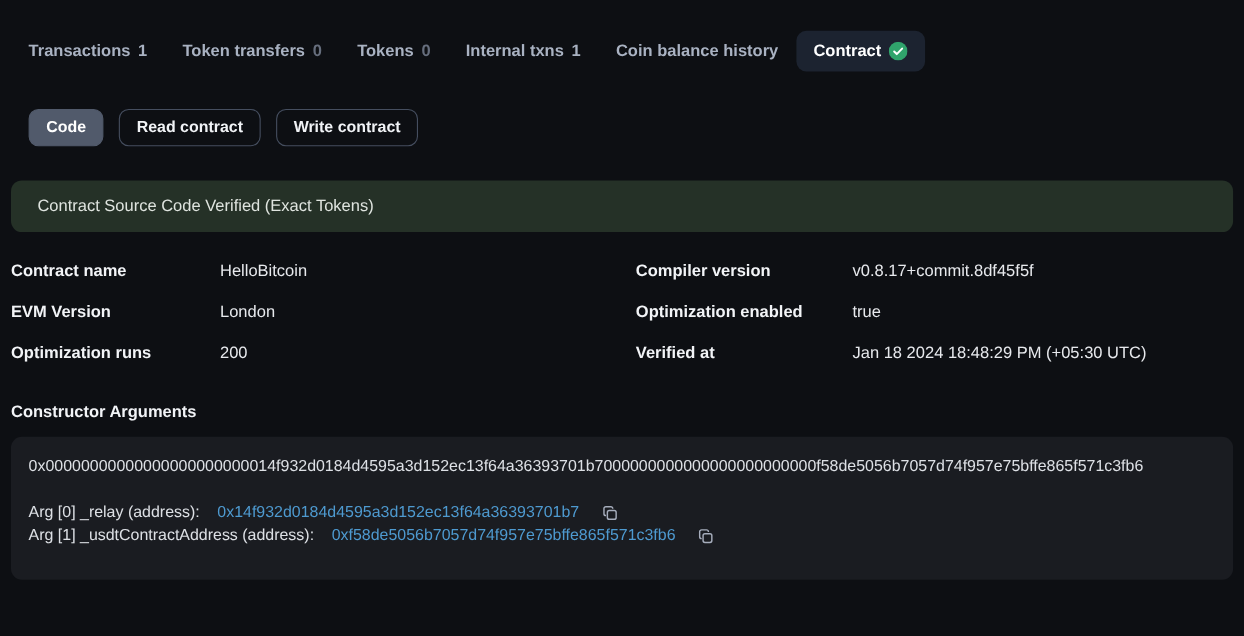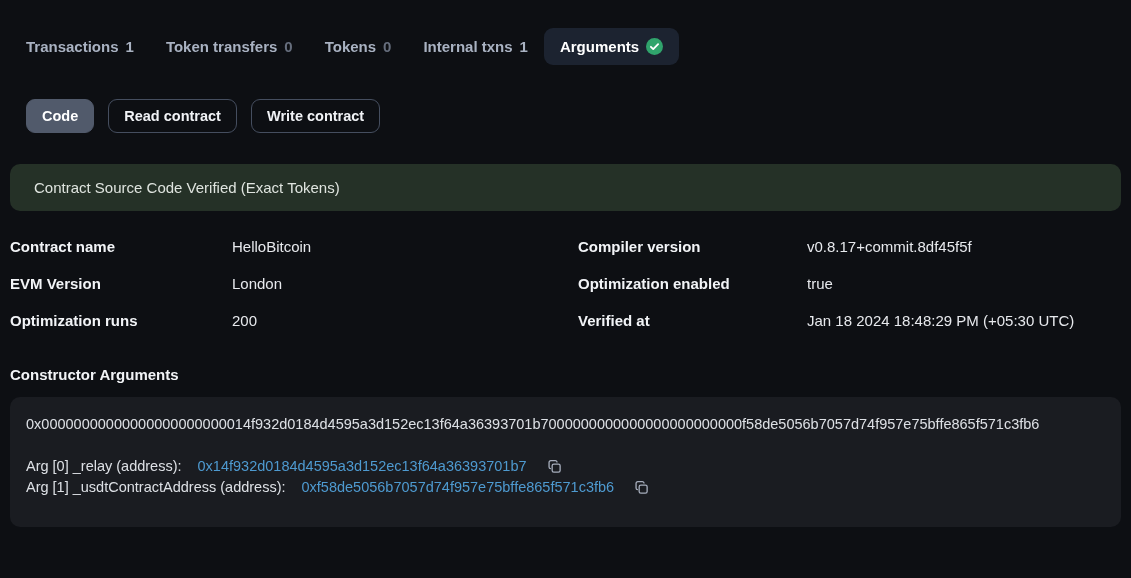--- a/index.html
+++ b/index.html
@@ -45,21 +45,21 @@
     margin-top: 31px;
     background: #253127;
     border-radius: 10px;
     padding: 14px 24px;
     font-size: 15px; line-height: 19px;
     color: #dfe4df;
   }
 
   
   .info-grid { display: grid; grid-template-columns: 568px 1fr; margin-top: 17px; }
-  .irow { display: flex; align-items: center; padding: 10px 0; gap: 32px; }
+  .irow { display: flex; align-items: center; padding: 10px 0; }
   .ilabel { width: 190px; flex: 0 0 190px; font-size: 15px; font-weight: 700; color: #f2f4f7; }
   .col-right .ilabel { width: 197px; flex: 0 0 197px; }
   .ivalue { font-size: 15px; color: #e7e9ed; }
 
   
   .args-heading { margin: 27px 0 0 0; font-size: 15px; font-weight: 700; color: #f2f4f7; }
   .code-block {
     margin-top: 14px;
     background: #1a1c21;
     border-radius: 10px;
@@ -90,22 +90,25 @@
       <span class="count muted">0</span>
     </button>
     <button class="tab">
       <span>Tokens</span>
       <span class="count muted">0</span>
     </button>
     <button class="tab">
       <span>Internal txns</span>
       <span class="count">1</span>
     </button>
+    <button class="tab">
+      <span>Coin balance history</span>
+    </button>
     <button class="tab active">
-      <span>Arguments</span>
+      <span>Contract</span>
       <span class="check-icon">
         <svg width="17" height="17" viewBox="0 0 16 16">
           <circle cx="8" cy="8" r="8" fill="#30a46c"></circle>
           <path d="M4.6 8.3l2.2 2.2 4.6-4.7" stroke="#ffffff" stroke-width="1.7" fill="none" stroke-linecap="round" stroke-linejoin="round"></path>
         </svg>
       </span>
     </button>
   </nav>
 
   <div class="subtabs">

